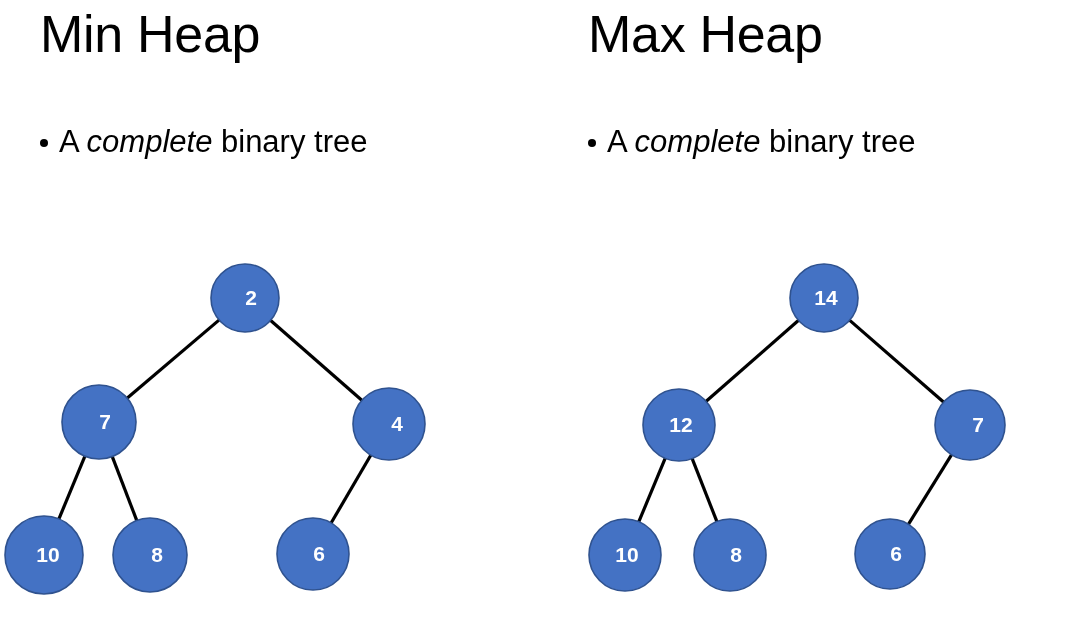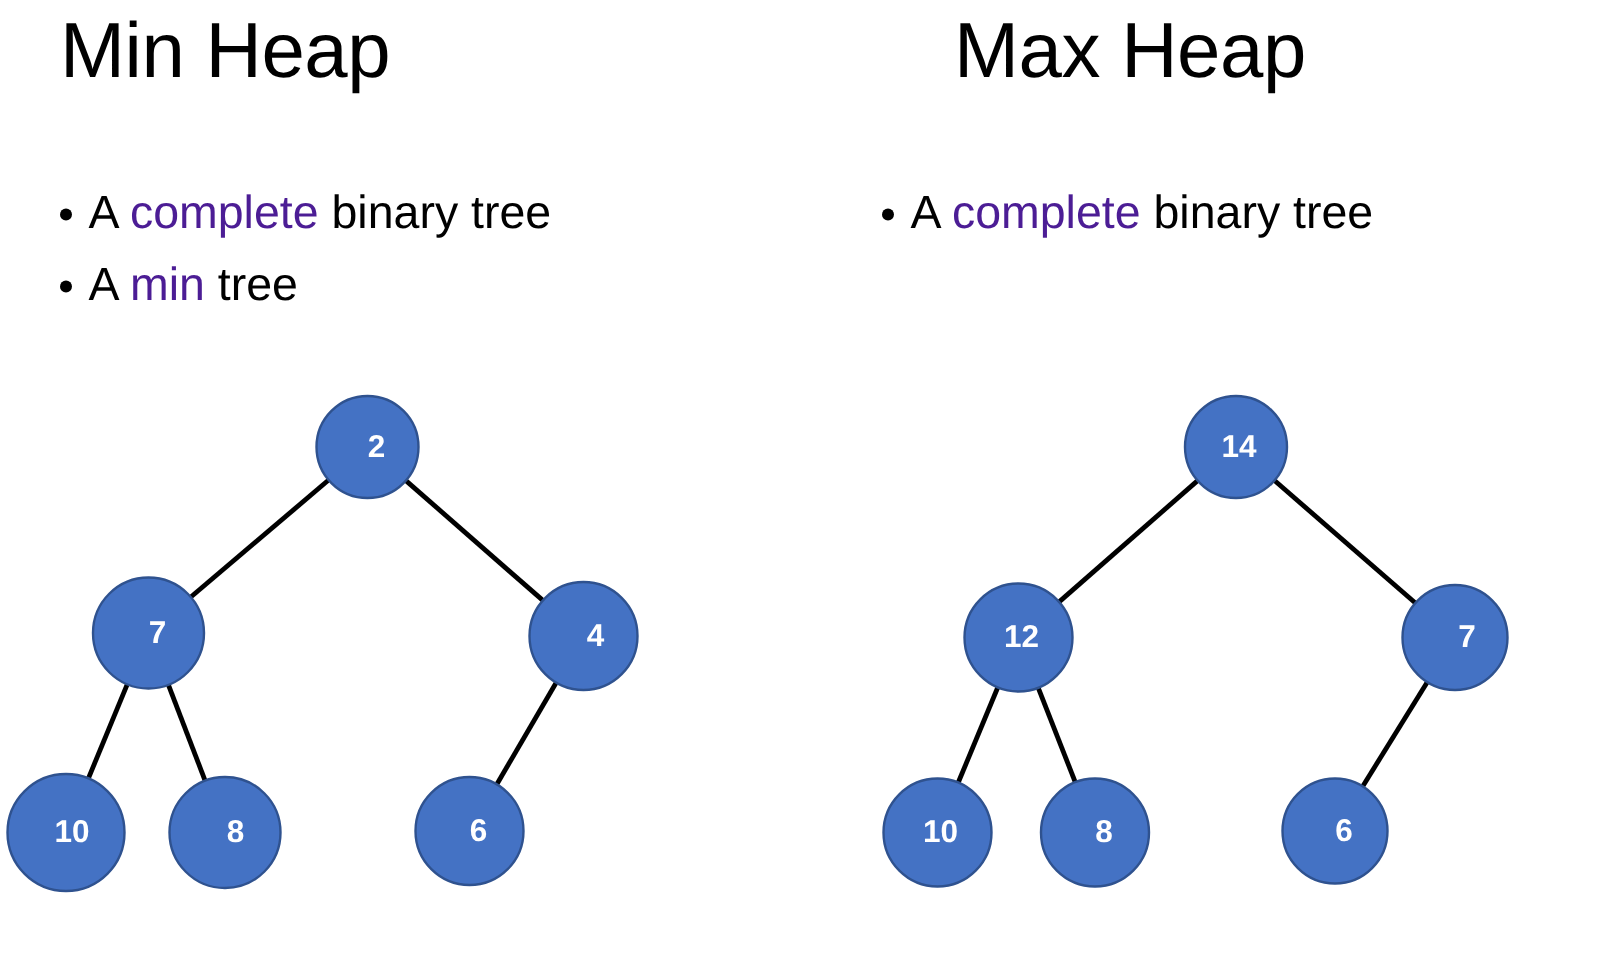--- a/index.html
+++ b/index.html
@@ -38,21 +38,21 @@
     position: absolute;
     top: 2px;
     font-size: 52px;
     line-height: 64px;
     font-weight: 400;
     letter-spacing: -0.3px;
     color: #000000;
     white-space: nowrap;
   }
   .column.left  .heading { left: 40px; }
-  .column.right .heading { left: 53px; margin-left: 48px; }
+  .column.right .heading { left: 53px; }
 
   
   .bullets {
     position: absolute;
     top: 118px;
     margin: 0;
     padding: 0;
     list-style: none;
   }
   .column.left  .bullets { left: 38px; }
@@ -68,21 +68,21 @@
   }
   .bullet-dot {
     position: absolute;
     left: 2px;
     top: 21px;
     width: 8px;
     height: 8px;
     border-radius: 50%;
     background: #000000;
   }
-  .kw-red { color: #4c1d95; }
+  .kw-red { color: #000000; font-style: italic; }
 
   
   .tree-svg {
     position: absolute;
     left: 0;
     top: 250px;
     width: 535px;
     height: 388px;
     overflow: visible;
   }
@@ -112,24 +112,20 @@
 <div class="slide">
 
   <div class="column left">
     <div class="heading">Min Heap</div>
 
     <ul class="bullets">
       <li class="bullet-item">
         <span class="bullet-dot"></span>
         <span>A </span><span class="kw-red">complete</span><span> binary tree</span>
       </li>
-      <li class="bullet-item">
-        <span class="bullet-dot"></span>
-        <span>A </span><span class="kw-red">min</span><span> tree</span>
-      </li>
     </ul>
 
     <svg class="tree-svg" viewBox="0 0 535 388">
       <g class="edges">
           <line x1="219.84750315221234" y1="69.36239458305253" x2="126.43908747031381" y2="148.69556954576086" class="edge"></line>
           <line x1="269.835030925327" y1="69.7306520596611" x2="362.6598156852593" y2="150.95233872460187" class="edge"></line>
           <line x1="85.24270011290548" y1="205.26765245424673" x2="58.521594325266435" y2="269.88414463162843" class="edge"></line>
           <line x1="111.8893688929425" y1="205.61345221100692" x2="137.1106311070575" y2="271.3865477889931" class="edge"></line>
           <line x1="371.33561944340954" y1="204.21538779416787" x2="330.66438055659046" y2="273.7846122058321" class="edge"></line>
         </g>

